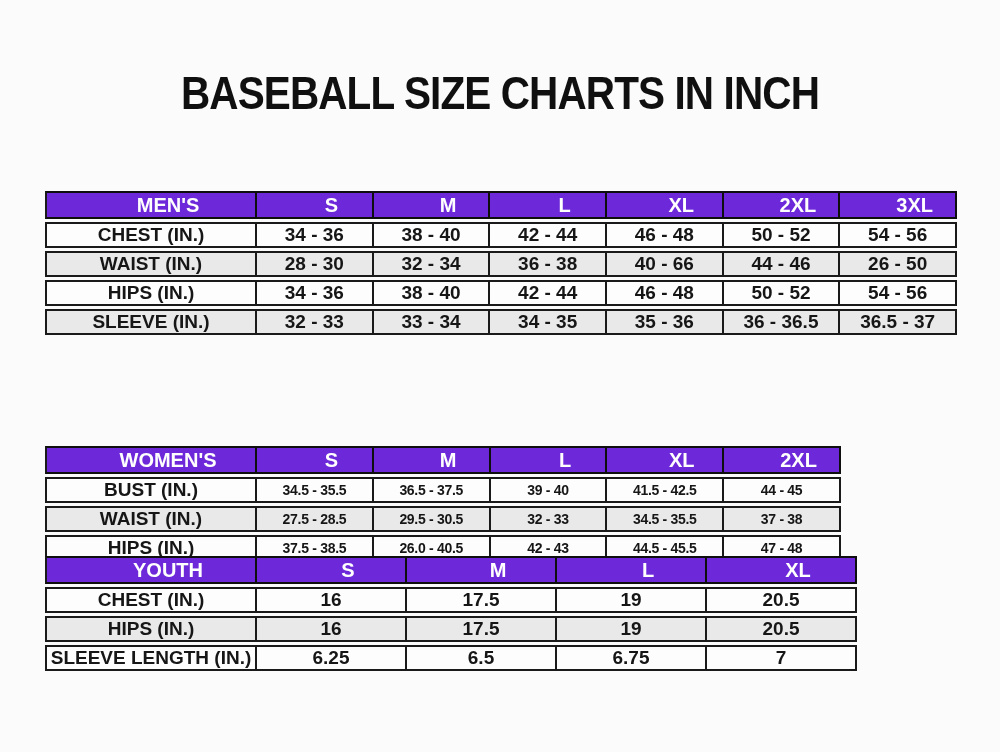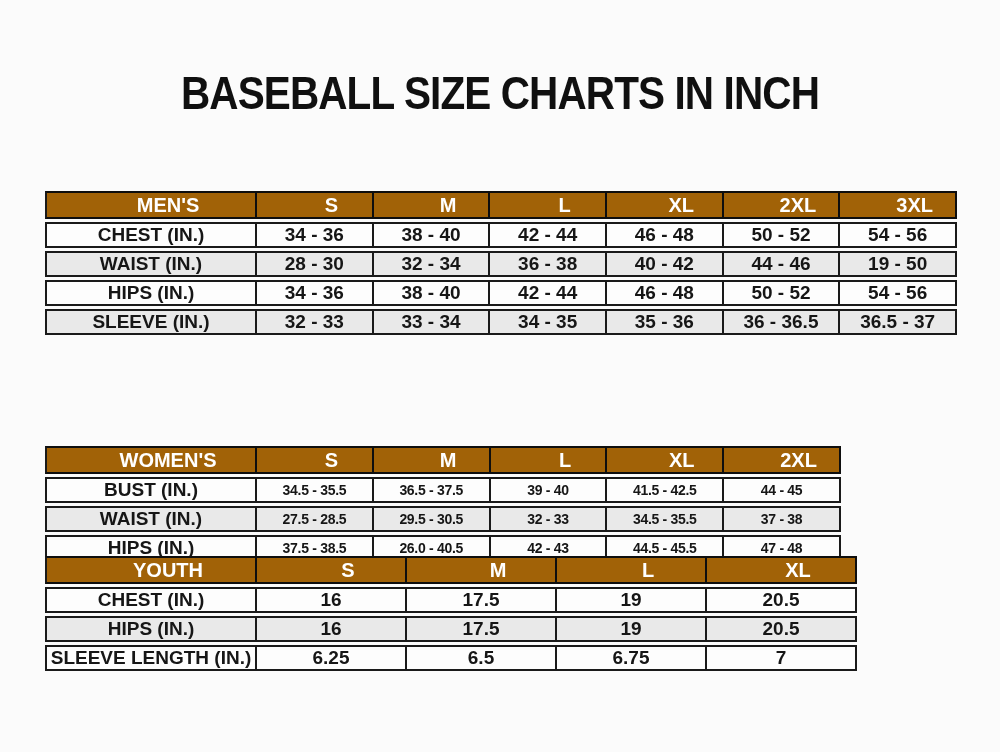--- a/index.html
+++ b/index.html
@@ -45,21 +45,21 @@
     text-align: center;
     vertical-align: middle;
     padding: 0 2px;
     white-space: nowrap;
     overflow: hidden;
   }
   .size-table th:first-child, .size-table td:first-child {
     border-left: 2px solid #1a1a1a;
   }
   .size-table thead th {
-    background: #a16207;
+    background: #6d28d9;
     color: #ffffff;
     border-color: #0e0e0e;
     height: 24px;
     font-size: 20px;
     letter-spacing: 0px;
     padding-left: 36px;
   }
   .size-table td { height: 22px; font-size: 19px; }
   .size-table tbody tr:nth-child(odd) td { background: #fdfdfd; }
   .size-table tbody tr:nth-child(even) td { background: #e9e9e9; }
@@ -105,23 +105,23 @@
           <td>42 - 44</td>
           <td>46 - 48</td>
           <td>50 - 52</td>
           <td>54 - 56</td>
         </tr>
         <tr>
           <td>WAIST (IN.)</td>
           <td>28 - 30</td>
           <td>32 - 34</td>
           <td>36 - 38</td>
-          <td>40 - 42</td>
+          <td>40 - 66</td>
           <td>44 - 46</td>
-          <td>19 - 50</td>
+          <td>26 - 50</td>
         </tr>
         <tr>
           <td>HIPS (IN.)</td>
           <td>34 - 36</td>
           <td>38 - 40</td>
           <td>42 - 44</td>
           <td>46 - 48</td>
           <td>50 - 52</td>
           <td>54 - 56</td>
         </tr>

